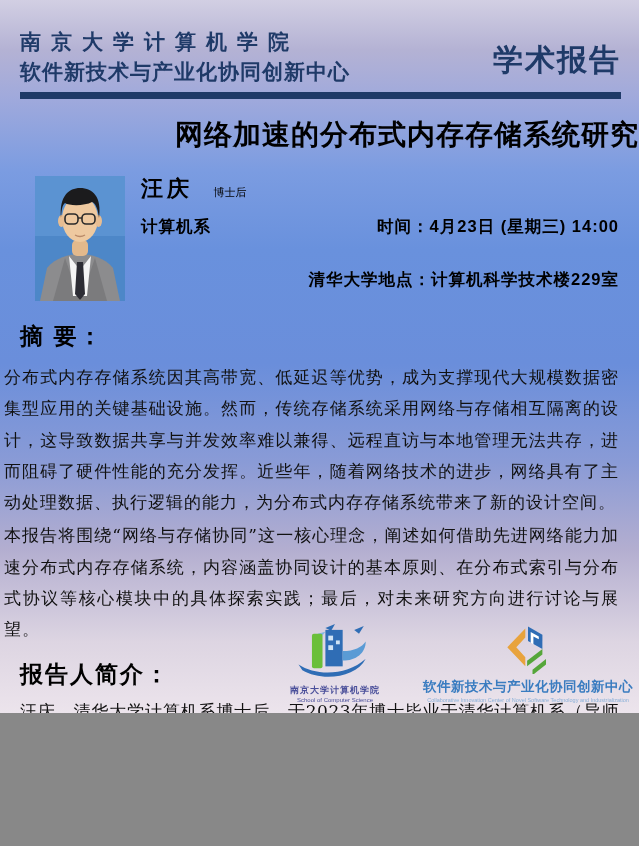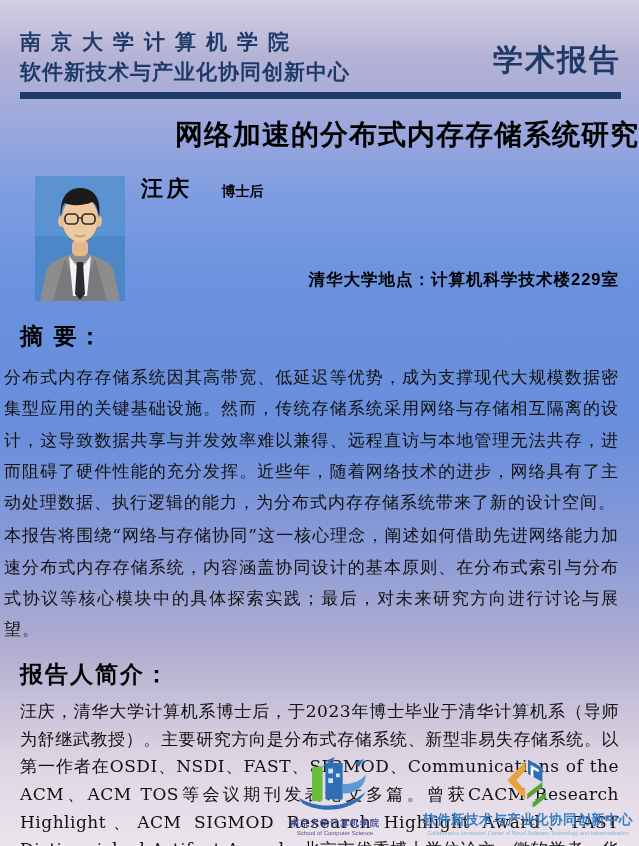--- a/index.html
+++ b/index.html
@@ -1,18 +1,18 @@
 <!DOCTYPE html>
 <html><head>
 <meta charset="utf-8">
 <style>
   html,body{margin:0;padding:0;background:#888;}
   .poster{
     position:relative;
-    width:639px;height:846px;
+    width:639px;height:713px;
     margin:0 auto;
     overflow:hidden;
     font-family:"Liberation Sans",sans-serif;
     background:linear-gradient(180deg,
       #d2cfe3 0%,
       #b4b2d4 7%,
       #9fa9dc 14%,
       #7b9ce1 24%,
       #6991dd 35%,
       #6a8edb 51%,
@@ -29,21 +29,21 @@
   .badge{font-size:30px;font-weight:bold;margin-top:12px;letter-spacing:2px;}
   .divider{height:7px;background:#1f3a68;margin:6px 18px 0 20px;}
   
   .title{margin:17px 0 0 0;text-align:right;font-size:28px;font-weight:bold;color:#000;letter-spacing:1px;}
   
   .speaker{display:flex;margin:22px 20px 0 35px;}
   .photo{width:90px;height:125px;flex:0 0 90px;display:block;}
   .sp-info{flex:1;margin-left:16px;display:flex;flex-direction:column;height:125px;color:#000;}
   .sp-row{display:flex;justify-content:space-between;align-items:baseline;}
   .sp-name{font-family:"DejaVu Serif",serif;font-size:22px;font-weight:bold;letter-spacing:4px;}
-  .sp-degree{font-size:14px;font-weight:bold;margin-left:24px;}
+  .sp-degree{font-size:11px;font-weight:normal;margin-left:16px;}
   .sp-line{font-size:16.5px;font-weight:bold;letter-spacing:1px;}
   .row-name{margin-top:-2px;}
   .row-dept{margin-top:12px;}
   .row-univ{margin-top:auto;margin-bottom:10px;justify-content:flex-end;}
   
   .section-h{margin:20px 0 0 20px;font-size:23px;font-weight:bold;color:#000;letter-spacing:2px;}
   .para{margin:10px 20px 0 4px;font-family:"DejaVu Serif",serif;
     font-size:17px;line-height:1.84;color:#111;text-align:justify;letter-spacing:1px;}
   .bio-para{margin:8px 20px 0 20px;font-family:"DejaVu Serif",serif;
     font-size:17px;line-height:1.62;color:#111;text-align:justify;letter-spacing:0.5px;}
@@ -103,20 +103,24 @@
       <path d="M40,59 Q45,62 50,59" fill="none" stroke="#b98a68" stroke-width="1.4"></path>
     </svg>
 
     <div class="sp-info">
       <div class="sp-row row-name">
         <div>
           <span class="sp-name">汪庆</span>
           <span class="sp-degree">博士后</span>
         </div>
       </div>
+      <div class="sp-row row-dept">
+        <span class="sp-line">计算机系</span>
+        <span class="sp-line">时间：4月23日 (星期三) 14:00</span>
+      </div>
       <div class="sp-row row-univ">
         <span class="sp-line">清华大学</span>
         <span class="sp-line">地点：计算机科学技术楼229室</span>
       </div>
     </div>
   </div>
 
   <div class="section-h">摘 要：</div>
   <p class="para">分布式内存存储系统因其高带宽、低延迟等优势，成为支撑现代大规模数据密集型应用的关键基础设施。然而，传统存储系统采用网络与存储相互隔离的设计，这导致数据共享与并发效率难以兼得、远程直访与本地管理无法共存，进而阻碍了硬件性能的充分发挥。近些年，随着网络技术的进步，网络具有了主动处理数据、执行逻辑的能力，为分布式内存存储系统带来了新的设计空间。</p>
   <p class="para" style="margin-top:2px;">本报告将围绕“网络与存储协同”这一核心理念，阐述如何借助先进网络能力加速分布式内存存储系统，内容涵盖协同设计的基本原则、在分布式索引与分布式协议等核心模块中的具体探索实践；最后，对未来研究方向进行讨论与展望。</p>

